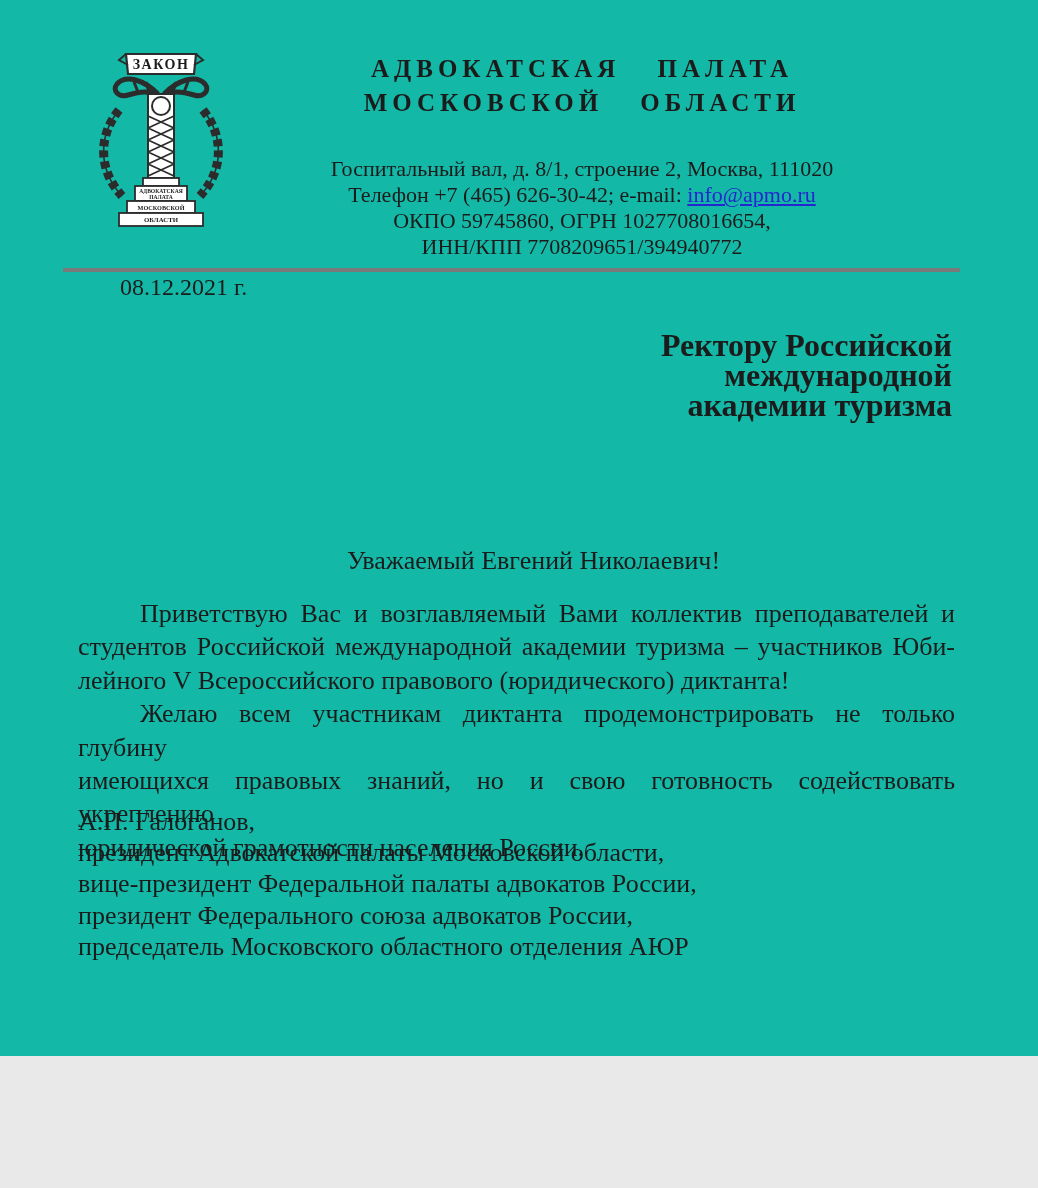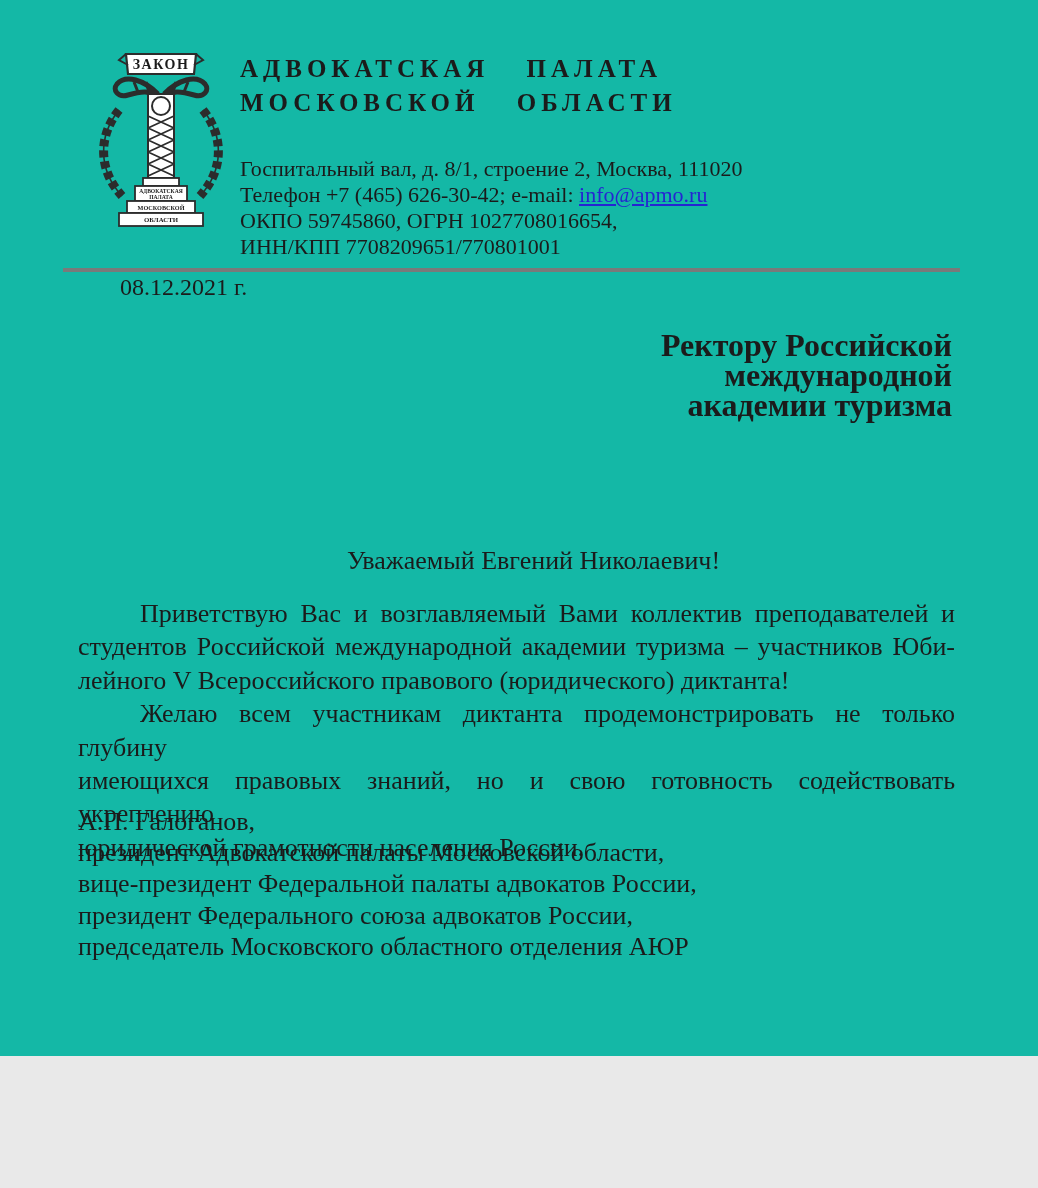--- a/index.html
+++ b/index.html
@@ -3,21 +3,21 @@
 <meta charset="utf-8">
 <style>
   html,body{margin:0;padding:0;background:#e9e9e9;}
   .page{
     position:relative;width:1038px;height:1056px;background:#14b8a6;
     font-family:"Liberation Serif","DejaVu Serif",serif;color:#1b1b1b;
     overflow:hidden;margin:0 auto;
   }
   
   .logo{position:absolute;left:86px;top:48px;width:150px;height:182px;}
-  .header-text{position:absolute;left:240px;top:52px;width:700px;}
+  .header-text{position:absolute;left:232px;top:52px;width:700px;text-align:center;}
   .org-name{font-weight:bold;font-size:25px;line-height:34px;letter-spacing:5px;word-spacing:26px;white-space:nowrap;}
   .contact{font-size:22px;line-height:26px;margin-top:36px;}
   .contact a.email{color:#2525d2;text-decoration:underline;cursor:pointer;}
   .rule{position:absolute;left:63px;top:268px;width:897px;height:4px;background:#7a7a7a;}
   .date{position:absolute;left:76px;top:274px;font-size:24px;margin-left:44px;}
   
   .recipient{
     position:absolute;right:86px;top:330px;text-align:right;
     font-weight:bold;font-size:32px;line-height:30px;
   }
@@ -84,21 +84,21 @@
 
   <div class="header-text">
     <div class="org-name">АДВОКАТСКАЯ ПАЛАТА</div>
     <div class="org-name">МОСКОВСКОЙ ОБЛАСТИ</div>
     <div class="contact">
       <div>Госпитальный вал, д. 8/1, строение 2, Москва, 111020</div>
       <div>
         <span>Телефон +7 (465) 626-30-42; e-mail: </span><a class="email">info@apmo.ru</a>
       </div>
       <div>ОКПО 59745860, ОГРН 1027708016654,</div>
-      <div>ИНН/КПП 7708209651/770801001</div>
+      <div>ИНН/КПП 7708209651/394940772</div>
     </div>
   </div>
 
   <div class="rule"></div>
 
   <div class="date">08.12.2021 г.</div>
 
   <div class="recipient">
       <div class="rline">Ректору Российской</div>
       <div class="rline">международной</div>

